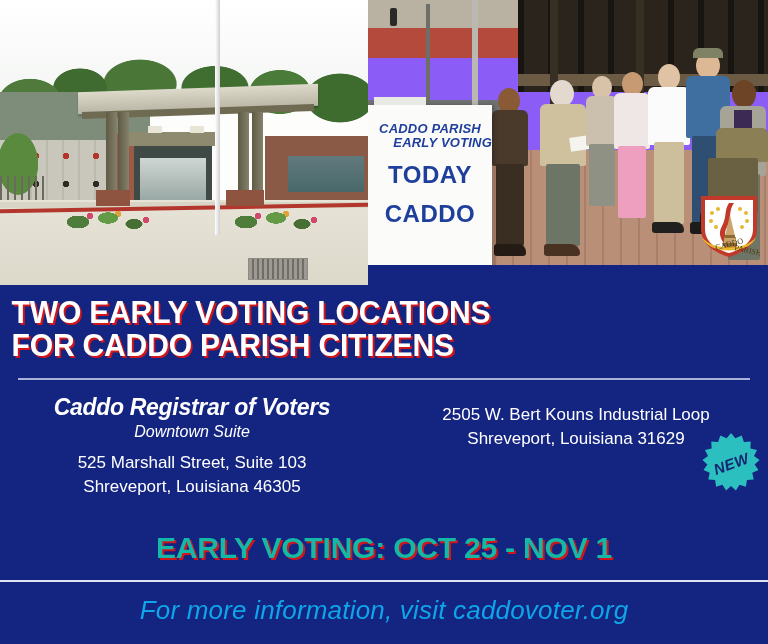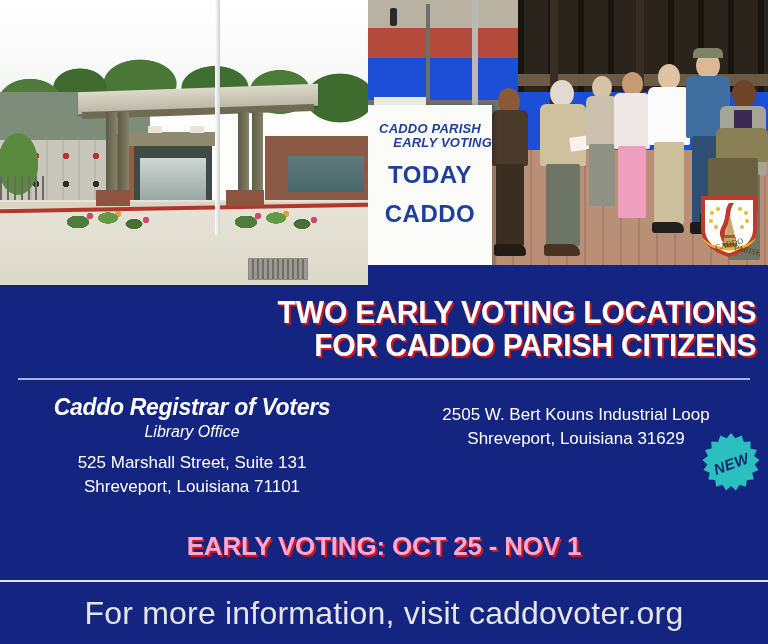--- a/index.html
+++ b/index.html
@@ -8,21 +8,21 @@
     background:#132481;
     font-family:"Liberation Sans","DejaVu Sans",sans-serif;
     -webkit-font-smoothing:antialiased;
   }
   .poster{position:relative;width:768px;height:644px;background:#132481;overflow:hidden;}
 
   
   .photo-band{position:absolute;left:0;top:0;width:768px;height:285px;display:flex;overflow:hidden;}
   .photo{position:relative;overflow:hidden;}
   .photo-left{width:368px;height:285px;background:#fdfdfb;}
-  .photo-right{width:400px;height:265px;background:#1d4ed8;}
+  .photo-right{width:400px;height:265px;background:#8b5cf6;}
 
   
   .sky{position:absolute;left:0;top:0;width:100%;height:92px;background:linear-gradient(#ffffff,#f4f6f4);}
   .treeline{position:absolute;left:0;top:58px;width:100%;height:110px;
     background:
       radial-gradient(ellipse 52px 38px at 30px 44px,#4f7a3c 0 60%,transparent 62%),
       radial-gradient(ellipse 44px 32px at 80px 30px,#3f6b31 0 60%,transparent 62%),
       radial-gradient(ellipse 60px 40px at 140px 26px,#4a7637 0 60%,transparent 62%),
       radial-gradient(ellipse 55px 36px at 215px 30px,#406e30 0 60%,transparent 62%),
       radial-gradient(ellipse 50px 36px at 280px 34px,#4b7b39 0 60%,transparent 62%),
@@ -122,21 +122,21 @@
   .sign-big1,.sign-big2{position:absolute;left:0;width:124px;text-align:center;color:#1f3f9c;
     font-weight:bold;font-size:24px;letter-spacing:.5px;}
   .sign-big1{top:56px;}
   .sign-big2{top:95px;}
 
   
   .seal{position:absolute;right:8px;bottom:6px;width:62px;height:66px;}
   .seal svg{display:block;}
 
   
-  .headline{position:absolute;left:0;top:296px;width:768px;text-align:right;}
+  .headline{position:absolute;left:0;top:296px;width:768px;text-align:left;}
   .headline div{
     font-size:31px;line-height:33px;font-weight:bold;color:#ffffff;
     letter-spacing:-0.2px;
     text-shadow:2px 2px 0 #d0161b;
     font-stretch:condensed;
     transform:scaleX(.97);
   }
 
   .rule-top{position:absolute;left:18px;top:378px;width:732px;height:2px;background:#a9b2d8;}
 
@@ -148,27 +148,27 @@
   .loc-addr{font-size:17px;line-height:24px;color:#ffffff;margin-top:9px;}
   .loc-addr div{white-space:nowrap;}
 
   .badge{position:absolute;right:6px;top:38px;width:62px;height:62px;}
   .badge svg{display:block;}
   .badge .bt{position:absolute;left:0;top:0;width:62px;height:62px;display:flex;align-items:center;justify-content:center;
     color:#16266f;font-weight:bold;font-size:15px;font-style:italic;transform:rotate(-20deg);letter-spacing:.5px;}
 
   
   .dates{position:absolute;left:0;top:531px;width:768px;text-align:center;}
-  .dates span{font-size:26px;font-weight:bold;color:#f9a8d4;text-shadow:2px 2px 0 #d0161b;letter-spacing:-0.2px;}
+  .dates span{font-size:30px;font-weight:bold;color:#14b8a6;text-shadow:2px 2px 0 #d0161b;letter-spacing:-0.2px;}
 
   .rule-bottom{position:absolute;left:0;top:580px;width:768px;height:2px;background:#dfe3f2;}
 
   
   .footer{position:absolute;left:0;top:595px;width:768px;text-align:center;}
-  .footer span{font-size:32px;color:#e5e5e5;letter-spacing:.2px;}
+  .footer span{font-size:26px;font-style:italic;color:#0ea5e9;letter-spacing:.2px;}
 </style>
 </head>
 <body>
 
 <div class="poster">
 
   <div class="photo-band">
 
     <div class="photo photo-left">
       <div class="sky"></div>
@@ -310,24 +310,24 @@
     <div>TWO EARLY VOTING LOCATIONS</div>
     <div>FOR CADDO PARISH CITIZENS</div>
   </div>
 
   <div class="rule-top"></div>
 
   <div class="locations">
 
     <div class="loc">
       <div class="loc-name">Caddo Registrar of Voters</div>
-      <div class="loc-sub">Library Office</div>
+      <div class="loc-sub">Downtown Suite</div>
       <div class="loc-addr">
-        <div>525 Marshall Street, Suite 131</div>
-        <div>Shreveport, Louisiana 71101</div>
+        <div>525 Marshall Street, Suite 103</div>
+        <div>Shreveport, Louisiana 46305</div>
       </div>
     </div>
 
     <div class="loc">
       <div class="loc-addr">
         <div>2505 W. Bert Kouns Industrial Loop</div>
         <div>Shreveport, Louisiana 31629</div>
       </div>
       <div class="badge">
         <svg width="62" height="62" viewBox="0 0 62 62">

